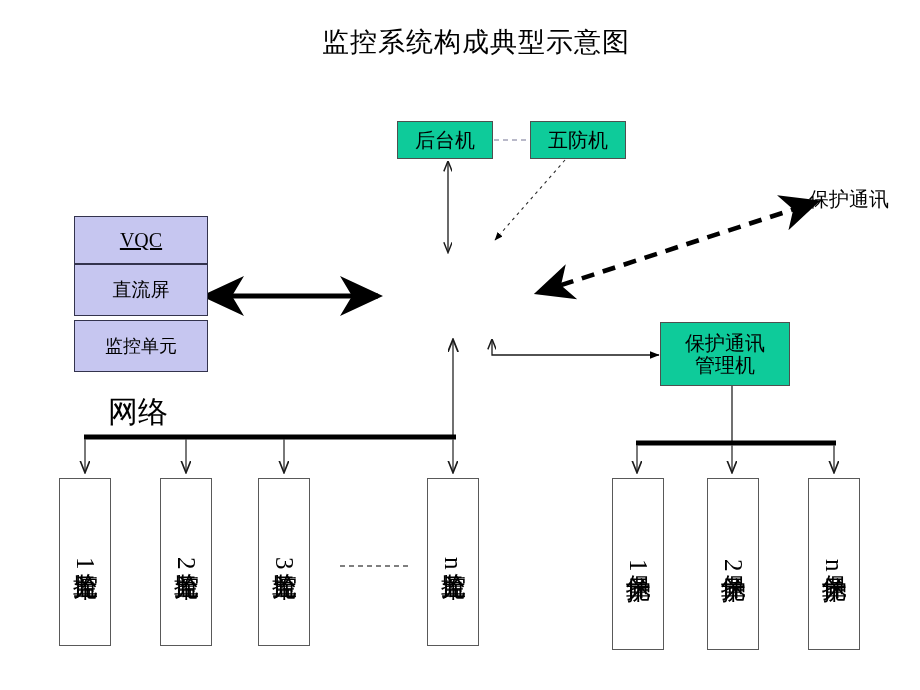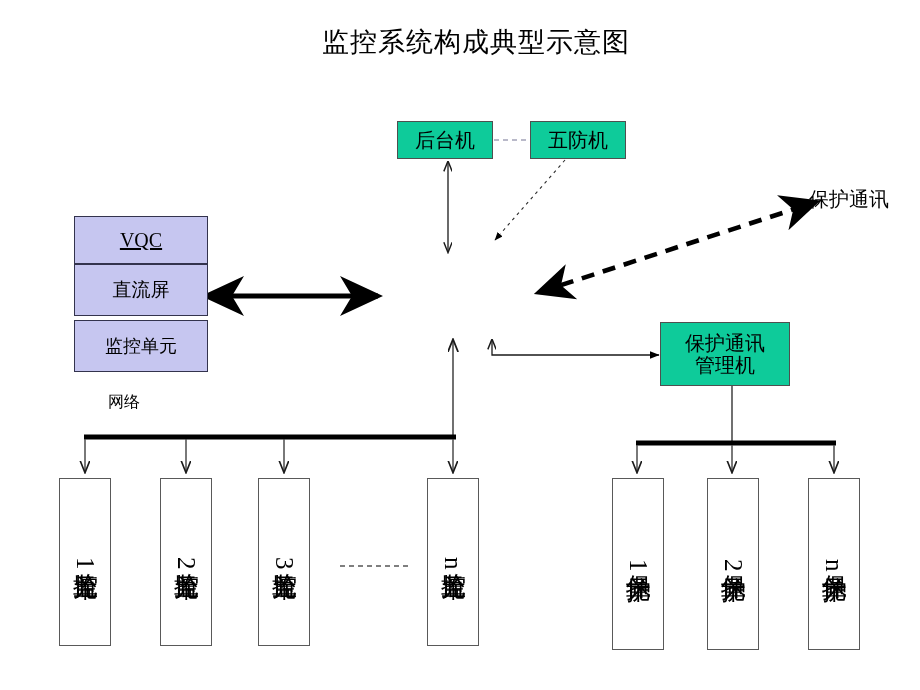--- a/index.html
+++ b/index.html
@@ -145,21 +145,21 @@
     <span>直流屏</span>
   </div>
   <div class="node lav" style="left:58px;top:320px;width:134px;height:52px;font-size:18px;">
     <span>监控单元</span>
   </div>
 
   <div class="plain-label" style="left:793px;top:186px;font-size:20px;">
     <span>保护通讯</span>
   </div>
 
-  <div class="plain-label" style="left:92px;top:392px;font-size:16px;">
+  <div class="plain-label" style="left:92px;top:392px;font-size:30px;">
     <span>网络</span>
   </div>
 
   <div class="node white vert" style="left:43px;top:478px;width:52px;height:168px;font-size:25px;">
     <span>监控单元</span>
       <span class="digit">1</span>
   </div>
   <div class="node white vert" style="left:144px;top:478px;width:52px;height:168px;font-size:25px;">
     <span>监控单元</span>
       <span class="digit">2</span>

